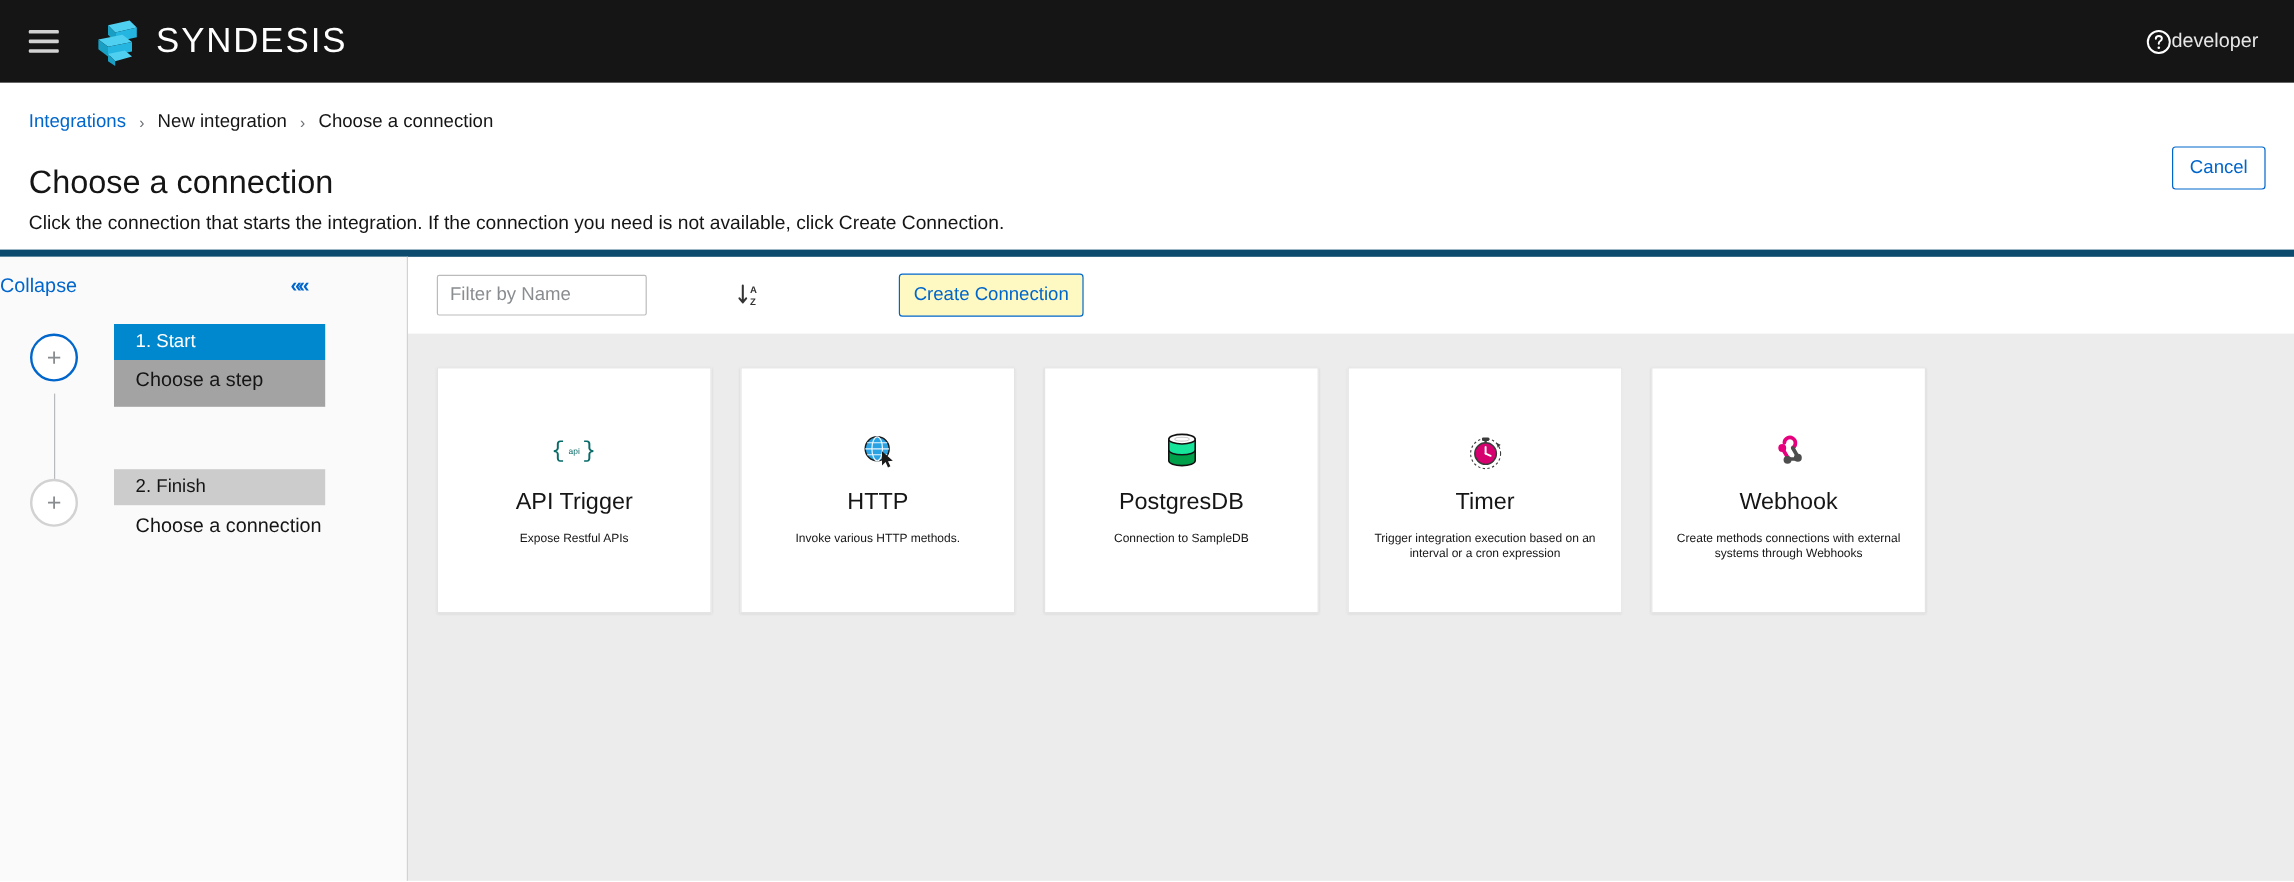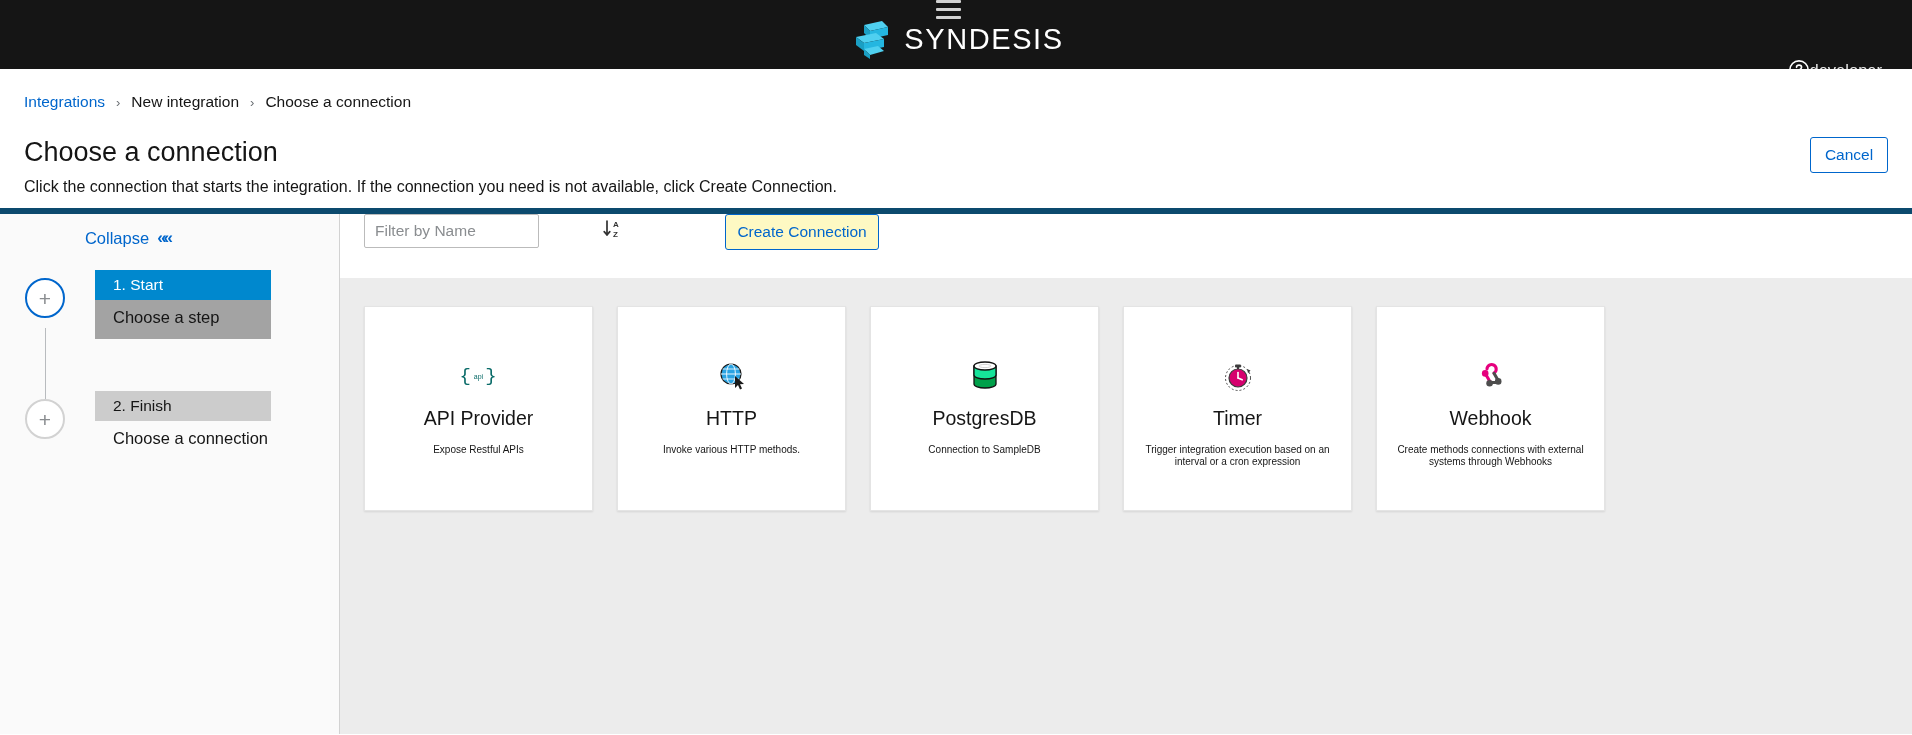--- a/index.html
+++ b/index.html
@@ -13,21 +13,20 @@
   }
 
   
   .topnav {
     height: 69px;
     background: #151515;
     display: flex;
     align-items: center;
     padding: 0 30px 0 14px;
     position: relative;
-    flex-direction: column;
   }
   .hamburger {
     width: 44px; height: 44px;
     display: flex; flex-direction: column;
     align-items: center; justify-content: center;
     gap: 5px;
     cursor: pointer;
   }
   .hamburger span {
     display: block;
@@ -91,21 +90,21 @@
     color: #151515;
   }
   .page-sub {
     font-size: 16px;
     margin-top: 10px;
     color: #151515;
   }
   .cancel-btn {
     position: absolute;
     right: 24px;
-    top: 68px;
+    top: 53px;
     width: 78px;
     height: 36px;
     border: 1px solid #0066cc;
     border-radius: 3px;
     background: #ffffff;
     color: #0066cc;
     font-size: 15.5px;
     font-family: "Liberation Sans", sans-serif;
     cursor: pointer;
   }
@@ -121,21 +120,21 @@
     width: 340px;
     min-width: 340px;
     background: #fafafa;
     border-right: 1px solid #d2d2d2;
     position: relative;
     padding-top: 14px;
   }
   .collapse-row {
     display: flex;
     align-items: center;
-    justify-content: center;
+    justify-content: space-between;
     gap: 8px;
     padding-right: 84px;
     cursor: pointer;
   }
   .collapse-label {
     color: #0066cc;
     font-size: 16.5px;
   }
   .collapse-chev {
     color: #0066cc;
@@ -199,23 +198,23 @@
     flex: 1;
     display: flex;
     flex-direction: column;
     background: #ececec;
     overflow: hidden;
   }
   .toolbar {
     background: #ffffff;
     height: 64px;
     display: flex;
-    align-items: flex-start;
+    align-items: center;
     padding: 0 24px;
-    gap: 30px;
+    gap: 42px;
     flex: 0 0 auto;
   }
   .filter-input {
     width: 175px;
     height: 34px;
     border: 1px solid #bbbbbb;
     border-radius: 2px;
     padding: 0 10px;
     font-size: 15.5px;
     font-family: "Liberation Sans", sans-serif;
@@ -388,21 +387,21 @@
       <button class="create-btn">Create Connection</button>
     </div>
 
     <div class="cards-area">
       <div class="cards-row">
 
         <div class="conn-card">
           <div class="card-icon">
             <span class="api-brace">{<span class="lbl">api</span>}</span>
           </div>
-          <div class="card-title">API Provider</div>
+          <div class="card-title">API Trigger</div>
           <div class="card-desc">Expose Restful APIs</div>
         </div>
 
         <div class="conn-card">
           <div class="card-icon">
             <svg width="32" height="32" viewBox="0 0 32 32">
               <circle cx="15" cy="14" r="10" fill="#29a3e3" stroke="#1a1a1a" stroke-width="1.2"></circle>
               <ellipse cx="15" cy="14" rx="4.4" ry="10" fill="none" stroke="#e8f6ff" stroke-width="1"></ellipse>
               <line x1="5" y1="14" x2="25" y2="14" stroke="#e8f6ff" stroke-width="1"></line>
               <line x1="6.6" y1="9" x2="23.4" y2="9" stroke="#e8f6ff" stroke-width="0.9"></line>

